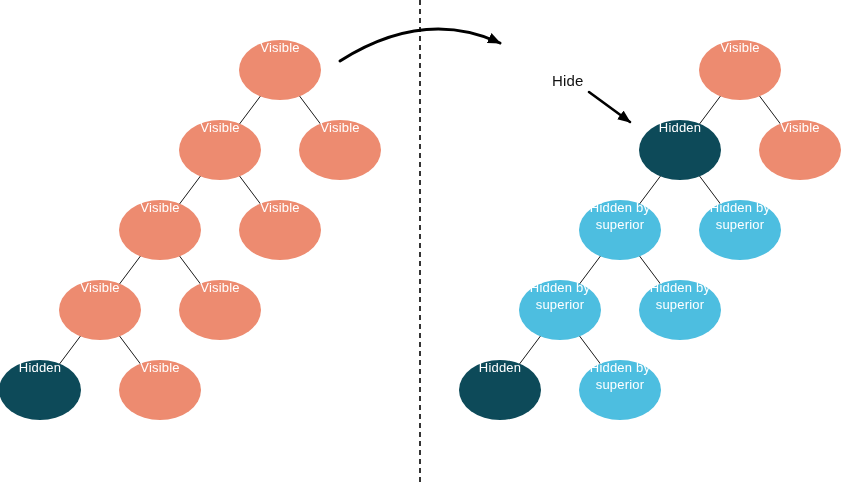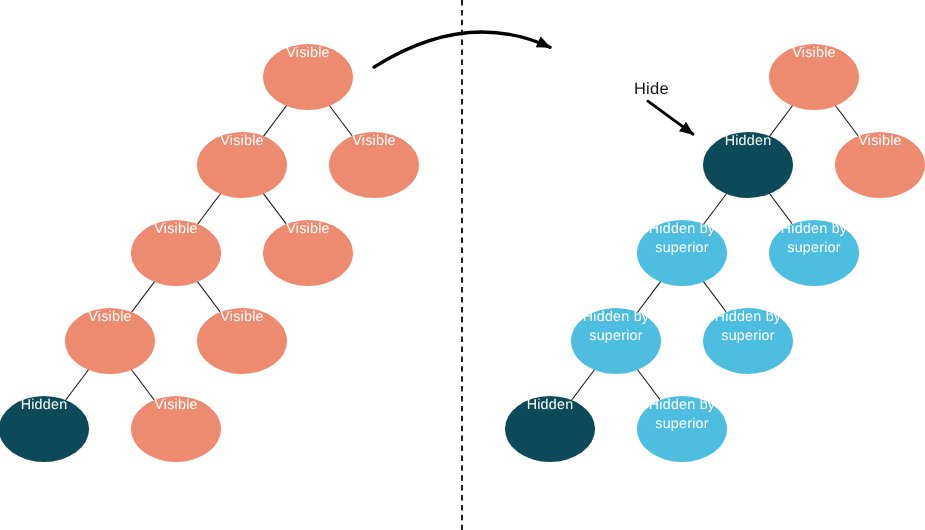--- a/index.html
+++ b/index.html
@@ -46,21 +46,21 @@
   }
   .node .node-label {
     display: inline-block;
     max-width: 72px;
   }
   .hide-label {
     position: absolute;
     left: 552px;
     top: 72px;
     width: 56px;
-    text-align: right;
+    text-align: left;
     font-size: 15px;
     font-weight: 500;
     color: #111111;
     letter-spacing: 0.2px;
   }
 </style>
 </head>
 <body>
 
 <div class="canvas">

